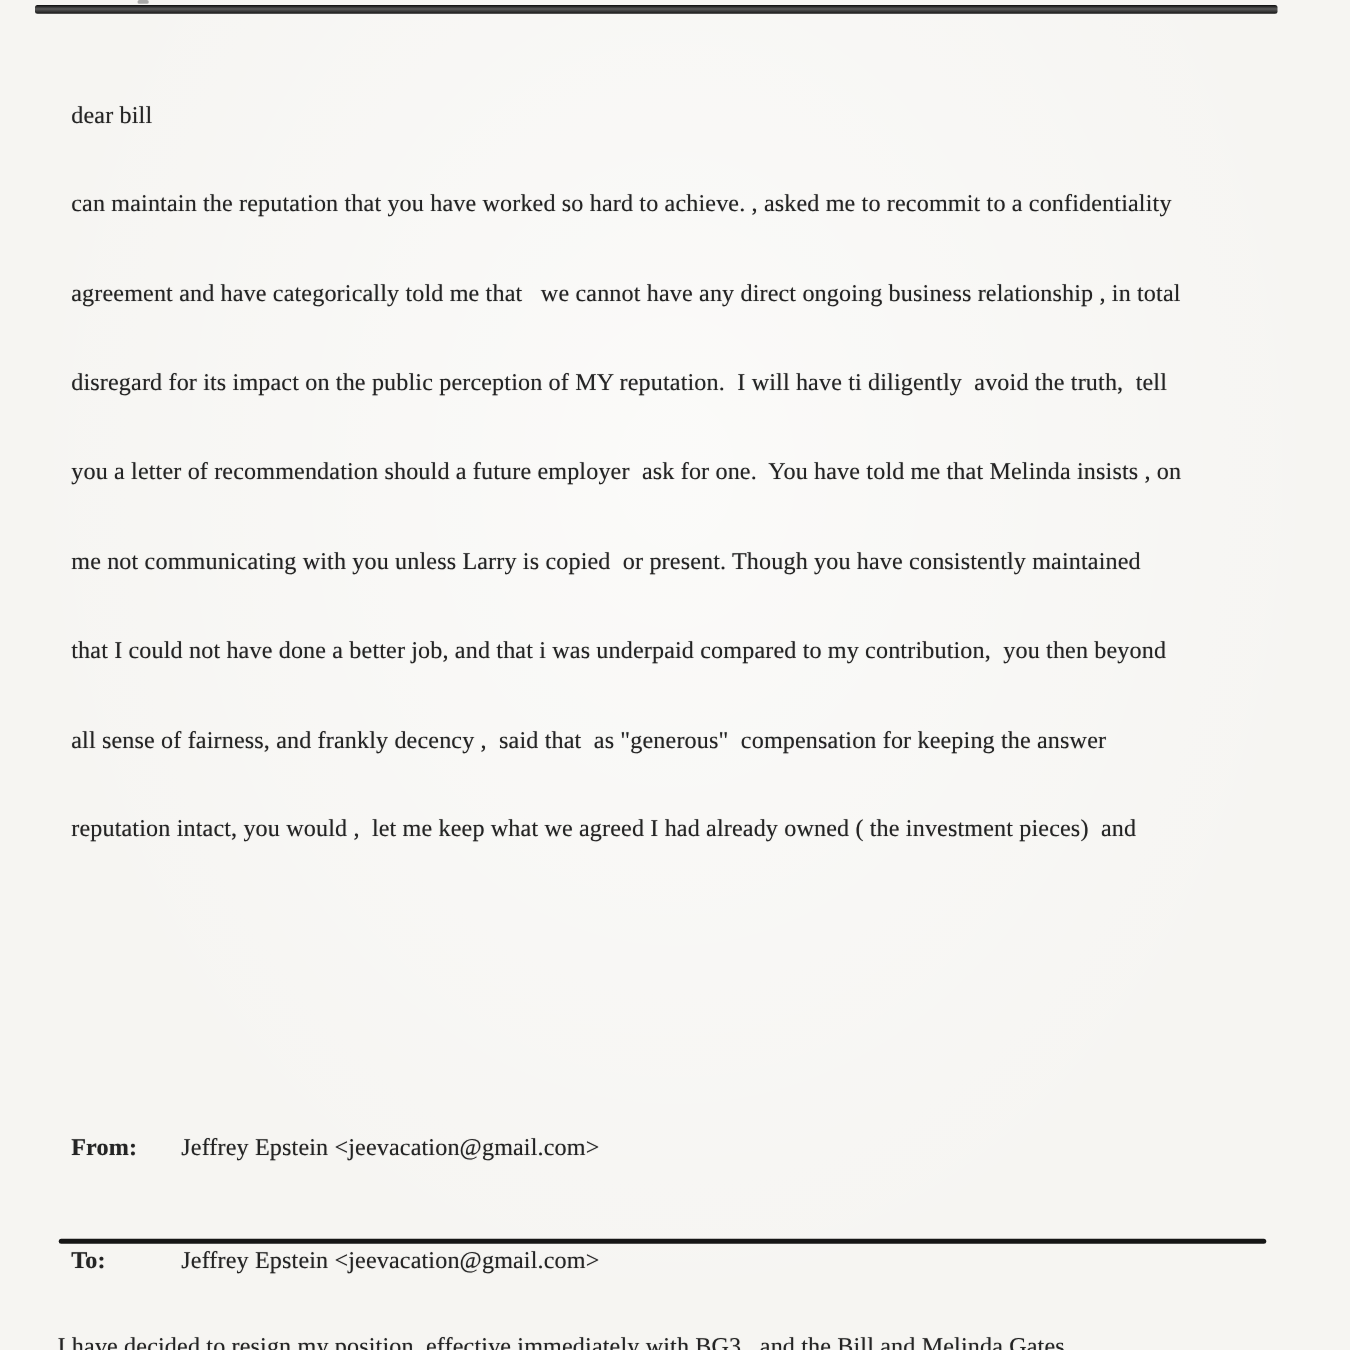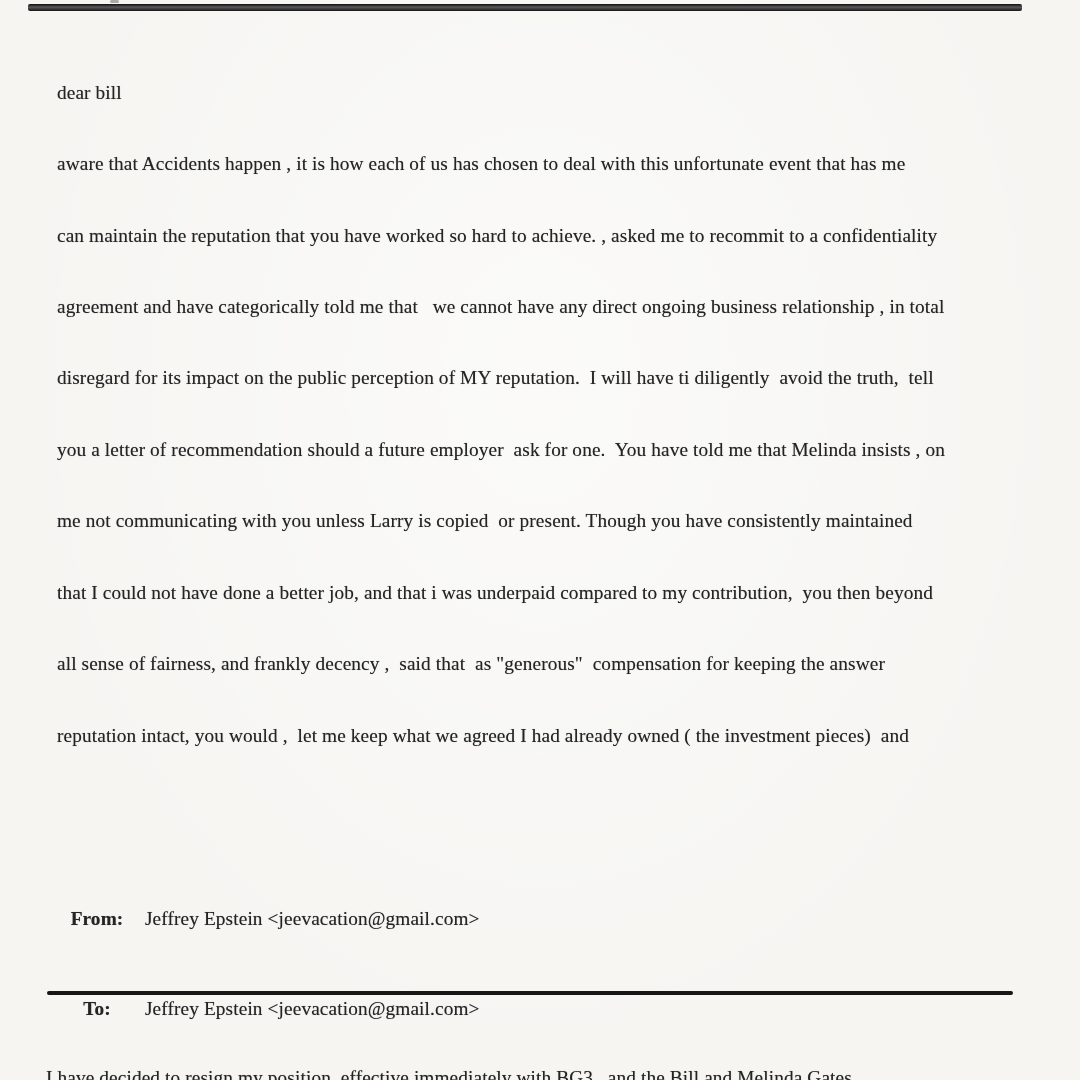--- a/index.html
+++ b/index.html
@@ -33,21 +33,21 @@
   }
   .ln{height:23.82px;}
   .headers{
     position:absolute;left:57px;top:844px;
     font-size:19.3px;line-height:30px;letter-spacing:.12px;
     color:var(--ink,#242424);
     filter:blur(.3px);
     text-shadow:0 0 .8px rgba(32,32,32,.45);
     white-space:pre;
   }
-  .hrow .lab{display:inline-block;width:80px;text-align:center;font-weight:bold;}
+  .hrow .lab{display:inline-block;width:80px;text-align:left;font-weight:bold;}
   .hrow .val{margin-left:8px;}
   .divider{
     position:absolute;left:47px;top:991px;width:966px;height:4px;
     background:#161616;border-radius:2px;
   }
   .footer{
     position:absolute;left:46px;top:1018px;width:1000px;
     font-size:19.3px;line-height:23.9px;letter-spacing:.12px;
     color:var(--ink,#242424);
     white-space:pre;
@@ -57,21 +57,20 @@
 </style>
 </head>
 <body>
 
 <div class="paper">
   <div class="topbar"></div>
   <div class="speck"></div>
 
   <div class="letter">
     <div class="ln">dear bill</div>
-    <div class="ln">aware that Accidents happen , it is how each of us has chosen to deal with this unfortunate event that has me</div>
     <div class="ln">can maintain the reputation that you have worked so hard to achieve. , asked me to recommit to a confidentiality</div>
     <div class="ln">agreement and have categorically told me that   we cannot have any direct ongoing business relationship , in total</div>
     <div class="ln">disregard for its impact on the public perception of MY reputation.  I will have ti diligently  avoid the truth,  tell</div>
     <div class="ln">you a letter of recommendation should a future employer  ask for one.  You have told me that Melinda insists , on</div>
     <div class="ln">me not communicating with you unless Larry is copied  or present. Though you have consistently maintained</div>
     <div class="ln">that I could not have done a better job, and that i was underpaid compared to my contribution,  you then beyond</div>
     <div class="ln">all sense of fairness, and frankly decency ,  said that  as "generous"  compensation for keeping the answer</div>
     <div class="ln">reputation intact, you would ,  let me keep what we agreed I had already owned ( the investment pieces)  and</div>
     
     

